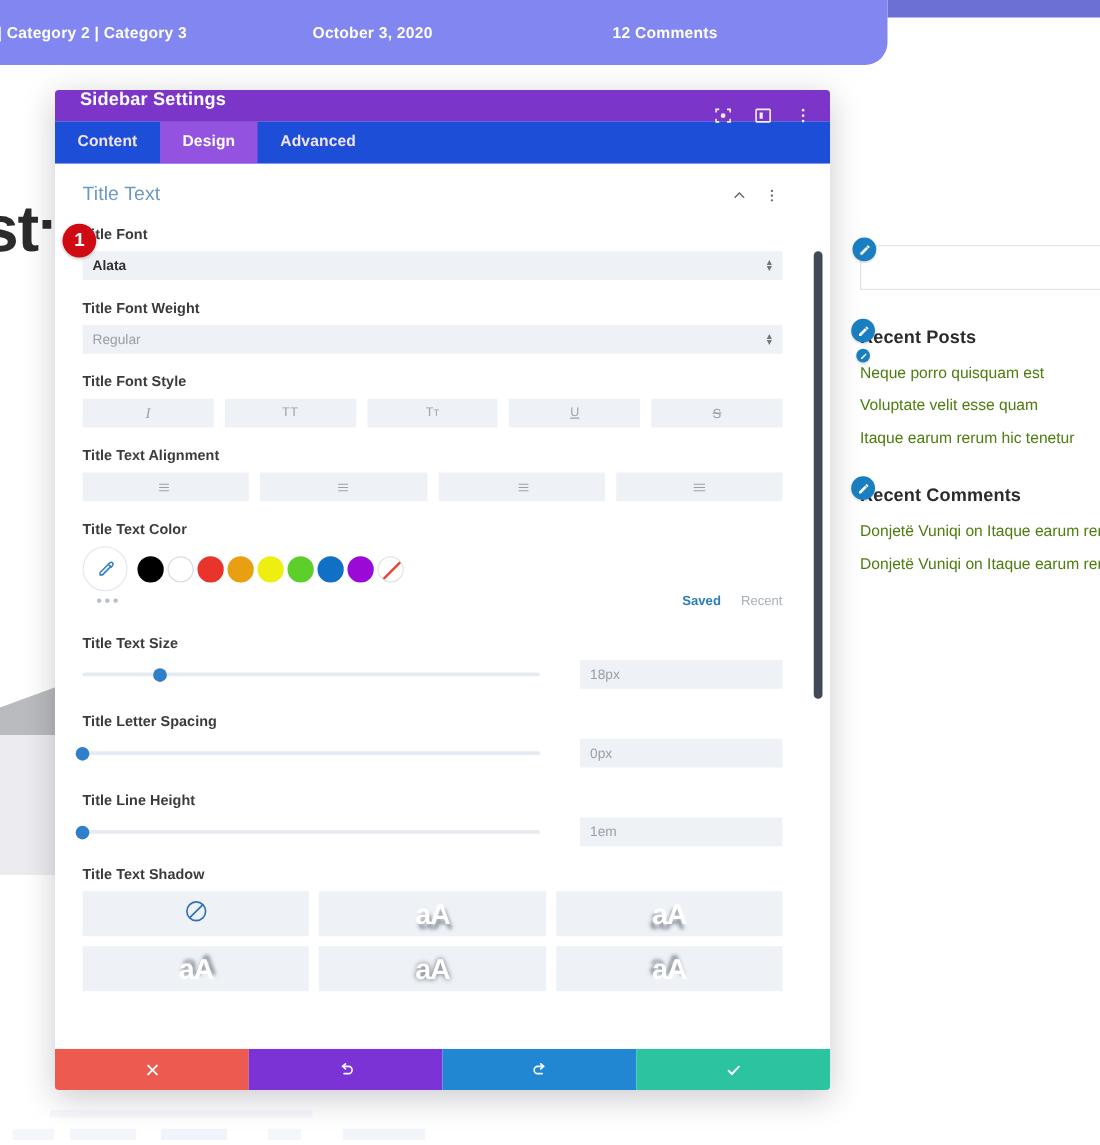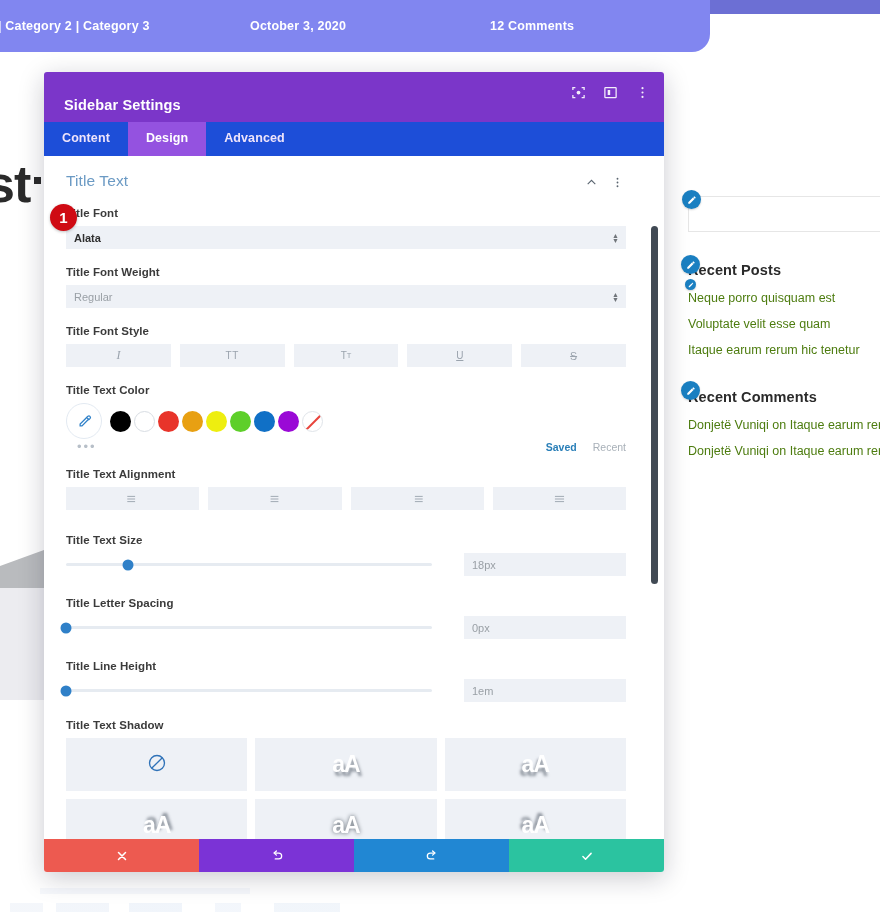--- a/index.html
+++ b/index.html
@@ -88,21 +88,21 @@
 
   
   .modal {
     position:absolute; left:44px; top:72px; width:620px; height:800px;
     background:#fff;
     box-shadow:0 6px 26px rgba(20,20,40,.22);
     display:flex; flex-direction:column; overflow:hidden;
     border-radius:3px;
   }
   .modal-header {
-    background:#7b36c9; padding:25px 16px 9px 20px; position:relative; flex:0 0 auto;
+    background:#7b36c9; padding:0 16px 9px 20px; position:relative; flex:0 0 auto;
   }
   .modal-title { color:#fff; font-size:14.5px; font-weight:bold; letter-spacing:.15px; }
   .modal-preset {
     color:#e1cdf3; font-size:10.5px; margin-top:3px; letter-spacing:.1px;
   }
   .modal-preset .caret { font-size:8px; }
   .header-icons {
     position:absolute; right:14px; top:13px; display:flex; gap:17px; align-items:center;
   }
   .hi { width:15px; height:15px; opacity:.92; cursor:pointer; }
@@ -218,21 +218,21 @@
   }
   .slider-input {
     margin-left:auto; width:162px; height:23px; background:#eef1f6;
     display:flex; align-items:center; padding:0 8px; font-size:11px; color:#9aa0a6;
     cursor:text;
   }
 
   
   .shadow-grid { display:grid; grid-template-columns:repeat(3,1fr); gap:8px; }
   .shadow-cell {
-    height:53px; background:#eef1f6; display:flex; align-items:center;
+    height:36px; background:#eef1f6; display:flex; align-items:center;
     justify-content:center; cursor:pointer;
   }
   .shadow-cell .aa {
     font-size:23px; font-weight:bold; color:#ffffff; letter-spacing:-1px;
     font-family:"Liberation Sans", sans-serif;
   }
   .s2 .aa { text-shadow: 2px 4px 3px rgba(110,118,128,.75); }
   .s3 .aa { text-shadow: -2px 4px 3px rgba(110,118,128,.75); }
   .s4 .aa { text-shadow: 2px -3px 3px rgba(110,118,128,.75); }
   .s5 .aa { text-shadow: 0px 0px 4px rgba(90,98,108,.95); }
@@ -394,20 +394,46 @@
             <div class="style-btn smallcaps">
                 <span>T</span>
                 <span class="sm">T</span>
               </div>
             <div class="style-btn under">U</div>
             <div class="style-btn strike">S</div>
           </div>
         </div>
 
         <div class="field">
+          <div class="field-label">Title Text Alignment</div>
+          <div class="btn-row">
+            <div class="align-btn">
+              <svg viewBox="0 0 20 14" stroke="#98a2ac" stroke-width="1.4">
+                  <path d="M2 3h12M2 7h12M2 11h12"></path>
+                </svg>
+            </div>
+            <div class="align-btn">
+              <svg viewBox="0 0 20 14" stroke="#98a2ac" stroke-width="1.4">
+                  <path d="M4 3h12M4 7h12M4 11h12"></path>
+                </svg>
+            </div>
+            <div class="align-btn">
+              <svg viewBox="0 0 20 14" stroke="#98a2ac" stroke-width="1.4">
+                  <path d="M6 3h12M6 7h12M6 11h12"></path>
+                </svg>
+            </div>
+            <div class="align-btn">
+              <svg viewBox="0 0 20 14" stroke="#98a2ac" stroke-width="1.4">
+                  <path d="M3 3h14M3 7h14M3 11h14"></path>
+                </svg>
+            </div>
+          </div>
+        </div>
+
+        <div class="field">
           <div class="field-label">Title Text Color</div>
           <div class="swatch-row">
             <div class="eyedrop">
               <svg viewBox="0 0 24 24" fill="none" stroke="#2f80c8" stroke-width="2" stroke-linecap="round">
                 <path d="M17.5 3.5a2.5 2.5 0 013.5 3.5l-2 2-3.5-3.5 2-2z"></path>
                 <path d="M15.5 5.5L5 16v3h3L18.5 8.5"></path>
               </svg>
             </div>
             <div class="sw" style="background:#000000"></div>
             <div class="sw white" style="background:#ffffff"></div>
@@ -416,46 +442,20 @@
             <div class="sw" style="background:#eeee10"></div>
             <div class="sw" style="background:#5ecf2a"></div>
             <div class="sw" style="background:#1070c6"></div>
             <div class="sw" style="background:#9a09d6"></div>
             <div class="sw none"></div>
           </div>
           <div class="ellipsis-dots">•••</div>
           <div class="saved-recent">
             <span class="saved">Saved</span>
             <span class="recent">Recent</span>
-          </div>
-        </div>
-
-        <div class="field">
-          <div class="field-label">Title Text Alignment</div>
-          <div class="btn-row">
-            <div class="align-btn">
-              <svg viewBox="0 0 20 14" stroke="#98a2ac" stroke-width="1.4">
-                  <path d="M2 3h12M2 7h12M2 11h12"></path>
-                </svg>
-            </div>
-            <div class="align-btn">
-              <svg viewBox="0 0 20 14" stroke="#98a2ac" stroke-width="1.4">
-                  <path d="M4 3h12M4 7h12M4 11h12"></path>
-                </svg>
-            </div>
-            <div class="align-btn">
-              <svg viewBox="0 0 20 14" stroke="#98a2ac" stroke-width="1.4">
-                  <path d="M6 3h12M6 7h12M6 11h12"></path>
-                </svg>
-            </div>
-            <div class="align-btn">
-              <svg viewBox="0 0 20 14" stroke="#98a2ac" stroke-width="1.4">
-                  <path d="M3 3h14M3 7h14M3 11h14"></path>
-                </svg>
-            </div>
           </div>
         </div>
 
         <div class="field" style="margin-top:24px;">
           <div class="field-label">Title Text Size</div>
           <div class="slider-row">
             <div class="slider-wrap">
               <div class="slider-track"></div>
               <div class="slider-knob" style="left:17%;"></div>
             </div>

